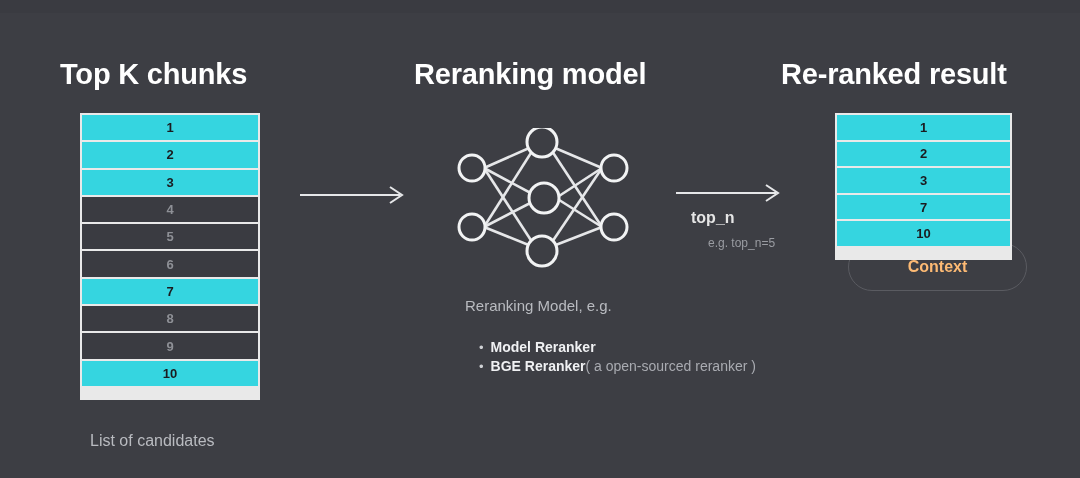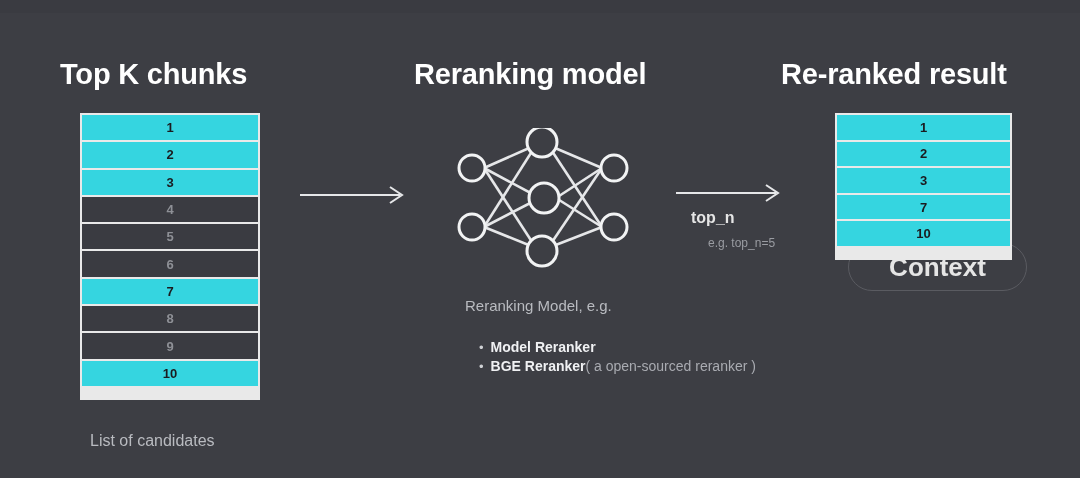--- a/index.html
+++ b/index.html
@@ -74,22 +74,22 @@
 
   
   #context-pill {
     position: absolute;
     left: 848px;
     top: 243px;
     width: 179px;
     height: 48px;
     border: 1px solid #5a5b61;
     border-radius: 24px;
-    color: #e5e5e5;
-    font-size: 26px;
+    color: #fdba74;
+    font-size: 16px;
     font-weight: bold;
     display: flex;
     align-items: center;
     justify-content: center;
     box-sizing: border-box;
     z-index: 1;
   }
 
   
   #caption-left {

